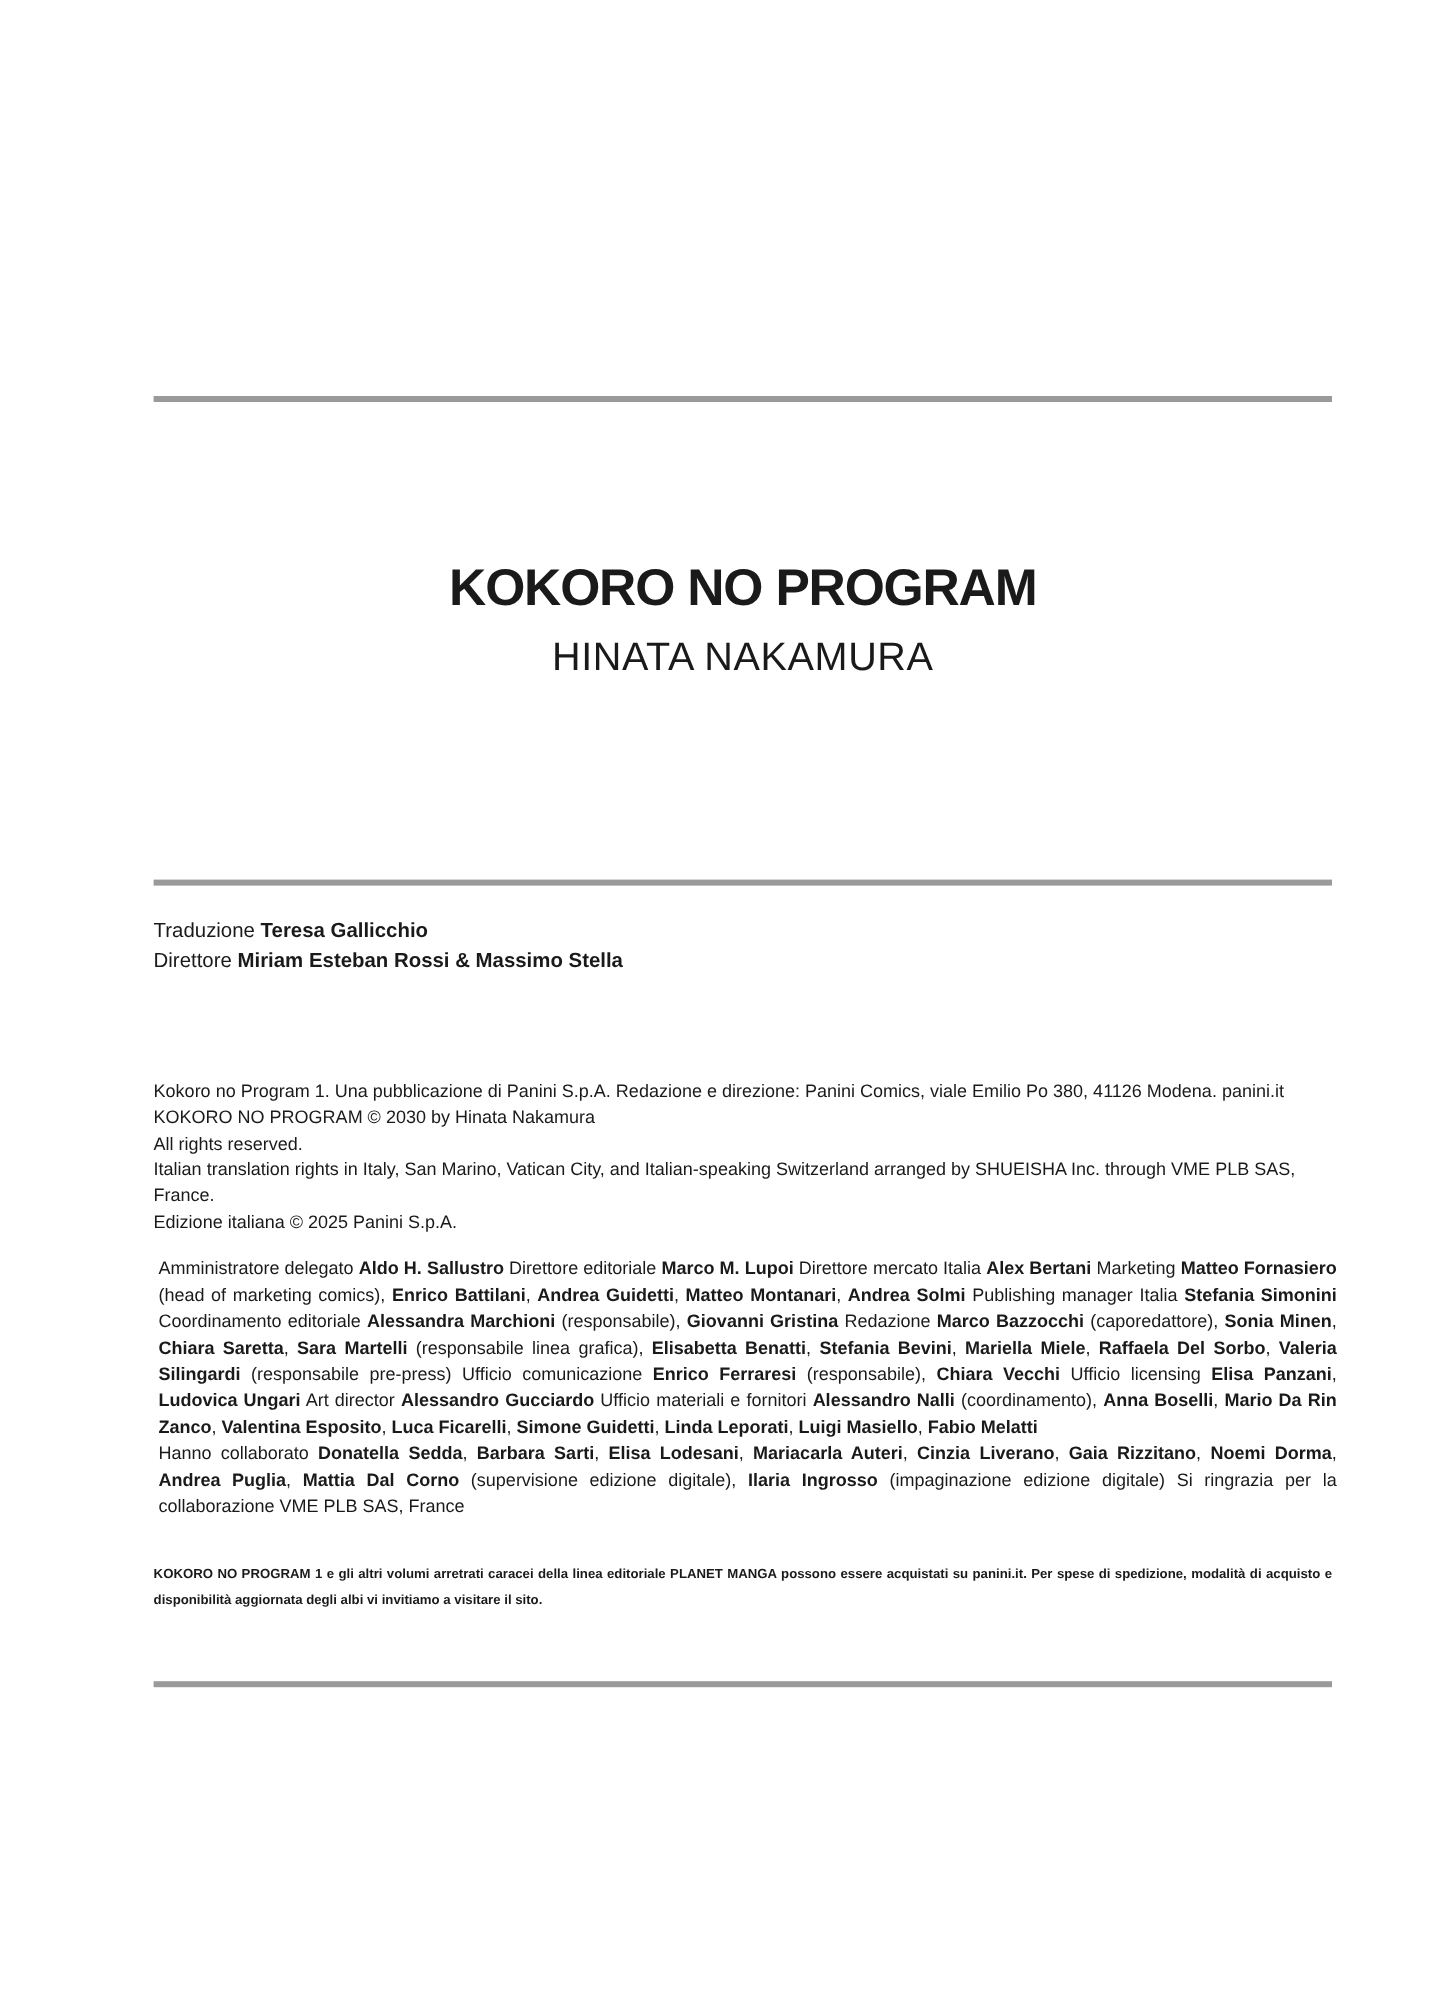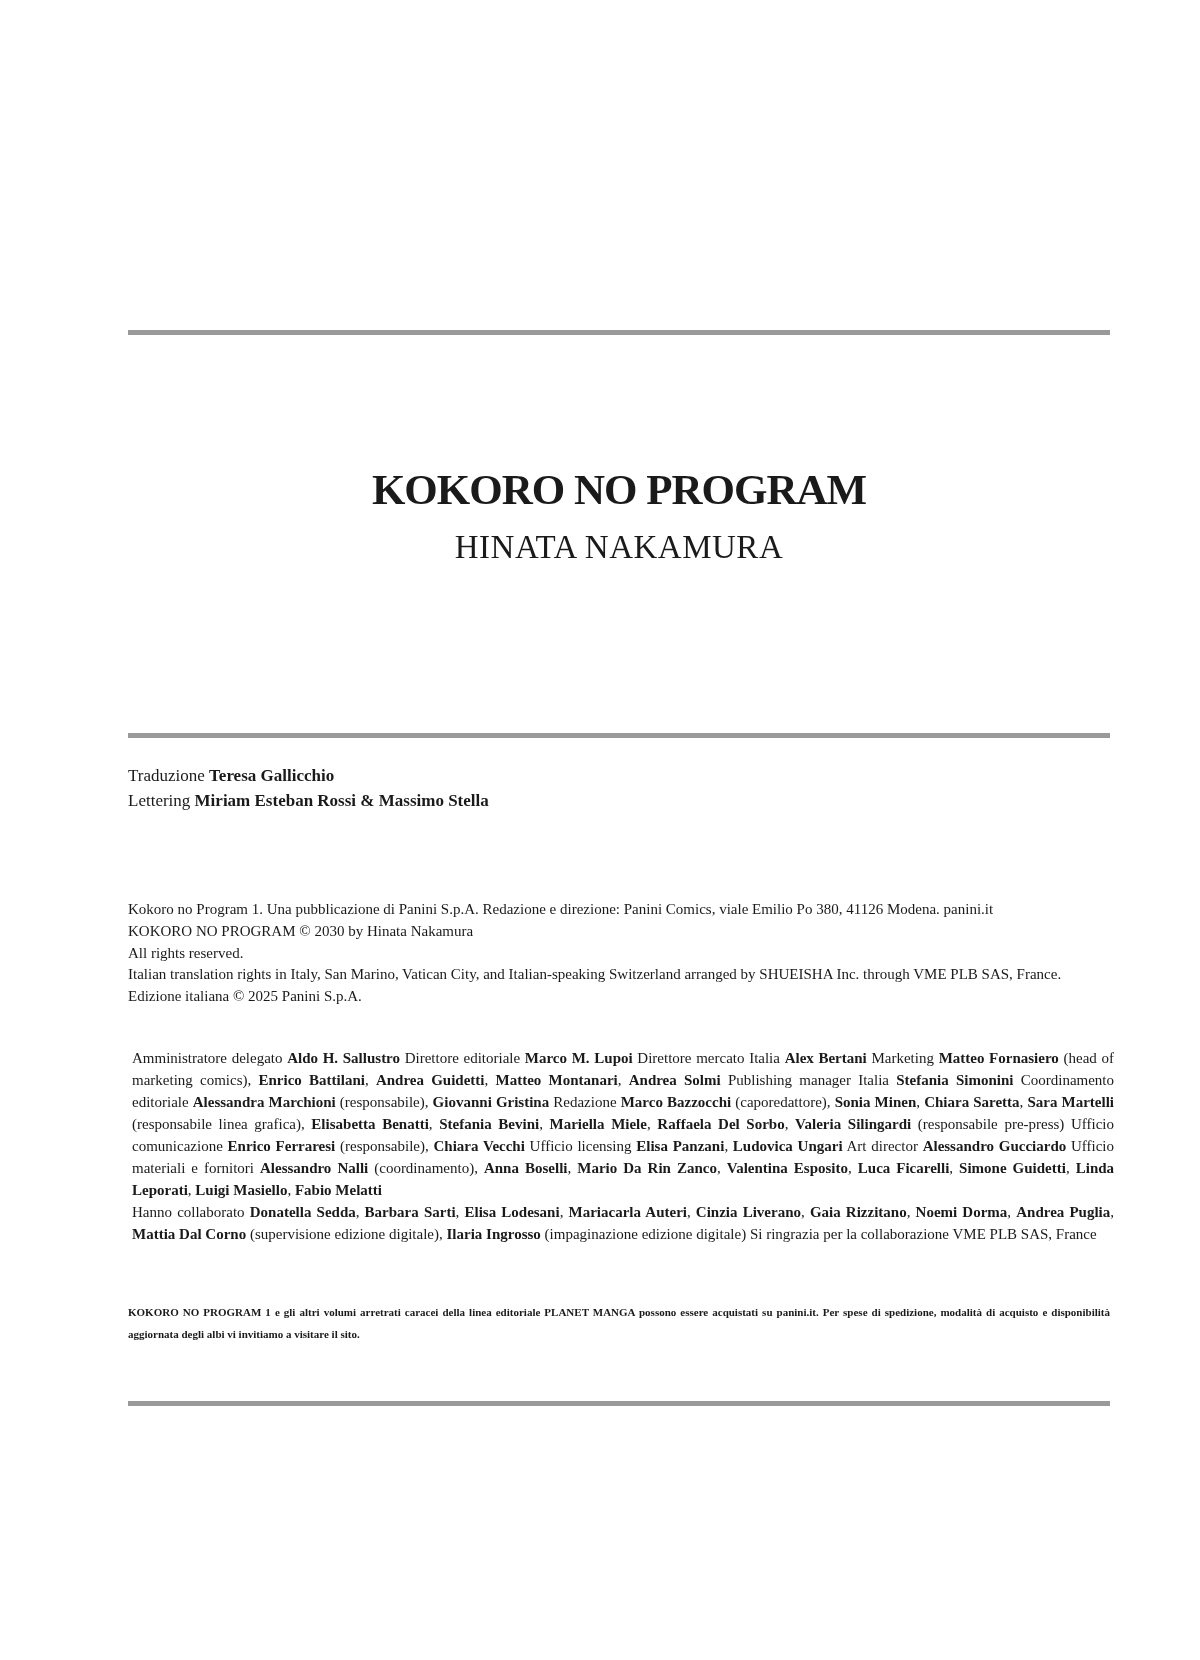--- a/index.html
+++ b/index.html
@@ -5,21 +5,21 @@
   html, body {
     margin: 0;
     padding: 0;
     background: #ffffff;
   }
   .page {
     position: relative;
     width: 1200px;
     height: 1660px;
     background: #ffffff;
-    font-family: Liberation Serif, serif;
+    font-family: Liberation Sans, sans-serif;
     color: #1a1a1a;
     overflow: hidden;
   }
   .rule {
     position: absolute;
     left: 128px;
     width: 982px;
     height: 5px;
     background: #9a9a9a;
   }
@@ -99,21 +99,21 @@
 
   <div class="title-block">
     <div class="title-main">KOKORO NO PROGRAM</div>
     <div class="title-author">HINATA NAKAMURA</div>
   </div>
 
   <div class="rule rule-mid"></div>
 
   <div class="credits-block">
     <div><span>Traduzione </span><span class="b">Teresa Gallicchio</span></div>
-    <div><span>Lettering </span><span class="b">Miriam Esteban Rossi &amp; Massimo Stella</span></div>
+    <div><span>Direttore </span><span class="b">Miriam Esteban Rossi &amp; Massimo Stella</span></div>
   </div>
 
   <div class="pub-block">
     <div>Kokoro no Program 1. Una pubblicazione di Panini S.p.A. Redazione e direzione: Panini Comics, viale Emilio Po 380, 41126 Modena. panini.it</div>
     <div>KOKORO NO PROGRAM © 2030 by Hinata Nakamura</div>
     <div>All rights reserved.</div>
     <div>Italian translation rights in Italy, San Marino, Vatican City, and Italian-speaking Switzerland arranged by SHUEISHA Inc. through VME PLB SAS, France.</div>
     <div>Edizione italiana © 2025 Panini S.p.A.</div>
   </div>
 

